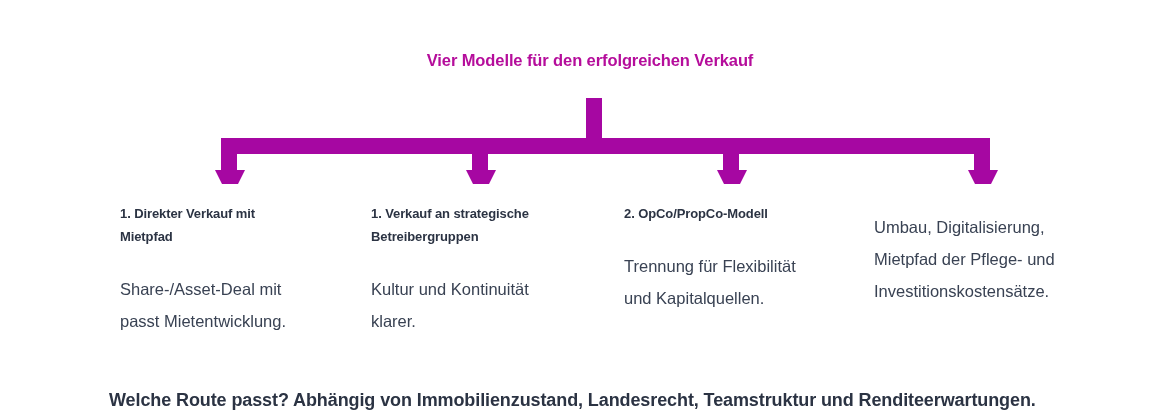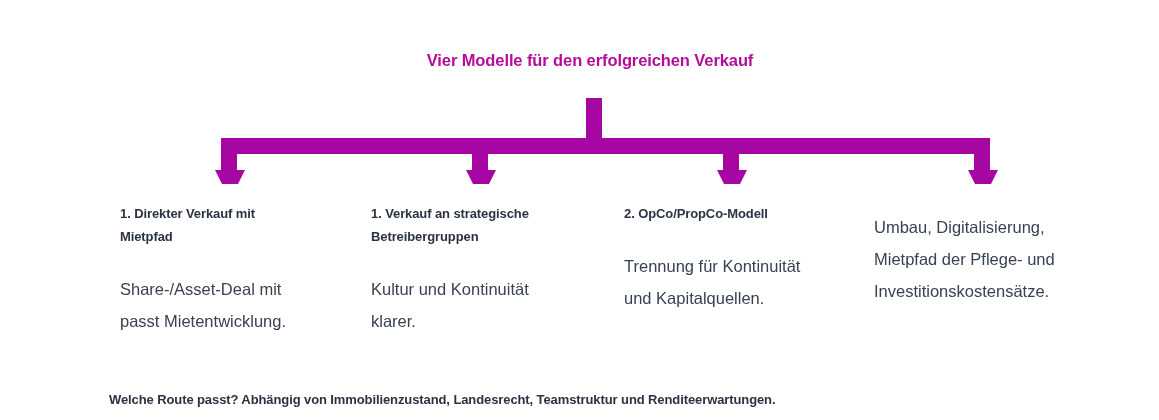--- a/index.html
+++ b/index.html
@@ -84,21 +84,21 @@
     color:var(--body);
   }
   .col.c1{left:88px;  width:218px;}
   .col.c2{left:339px; width:205px;}
   .col.c3{left:592px; width:220px;}
   .col.c4{left:842px; width:240px;}
   .footer-note{
     position:absolute;
     left:85px; top:363px;
     width:1050px;
-    font-size:13px;
+    font-size:18px;
     font-weight:bold;
     letter-spacing:-0.1px;
     line-height:26px;
     color:var(--heading);
   }
 </style>
 </head>
 <body>
 
 <div class="canvas">
@@ -123,21 +123,21 @@
     <p>Share-/Asset-Deal mit passt Mietentwicklung.</p>
   </div>
 
   <div class="col c2">
     <h3>1. Verkauf an strategische Betreibergruppen</h3>
     <p>Kultur und Kontinuität klarer.</p>
   </div>
 
   <div class="col c3">
     <h3>2. OpCo/PropCo-Modell</h3>
-    <p>Trennung für Kontinuität und Kapitalquellen.</p>
+    <p>Trennung für Flexibilität und Kapitalquellen.</p>
   </div>
 
   <div class="col c4">
     <p>Umbau, Digitalisierung, Mietpfad der Pflege- und Investitionskostensätze.</p>
   </div>
 
   <div class="footer-note">Welche Route passt? Abhängig von Immobilienzustand, Landesrecht, Teamstruktur und Renditeerwartungen.</div>
 
 </div>
 

